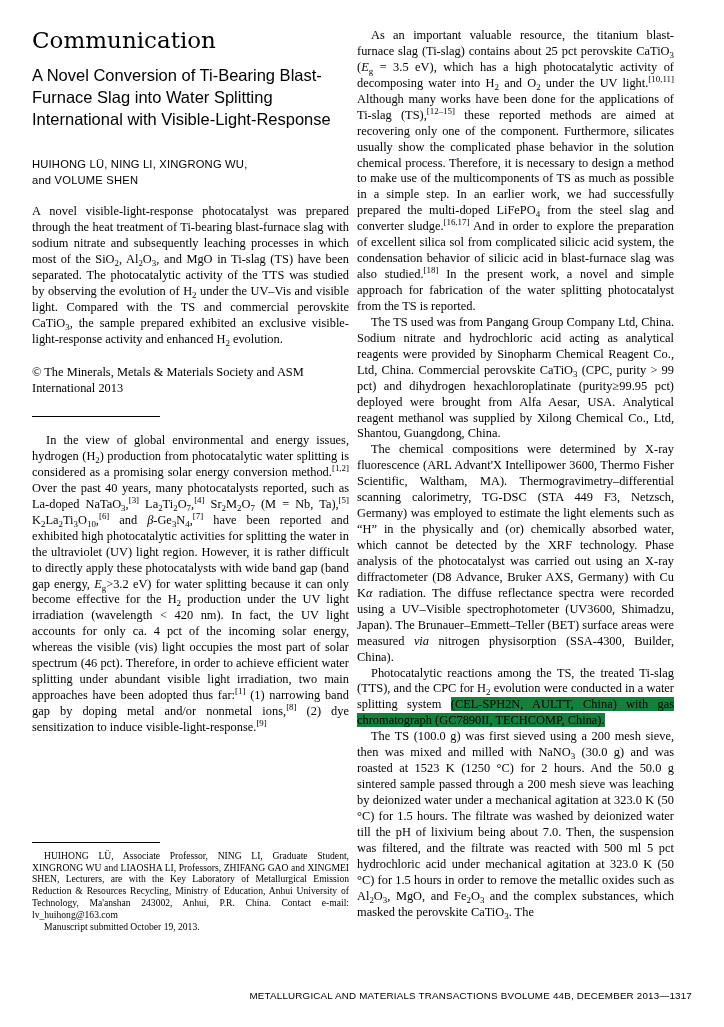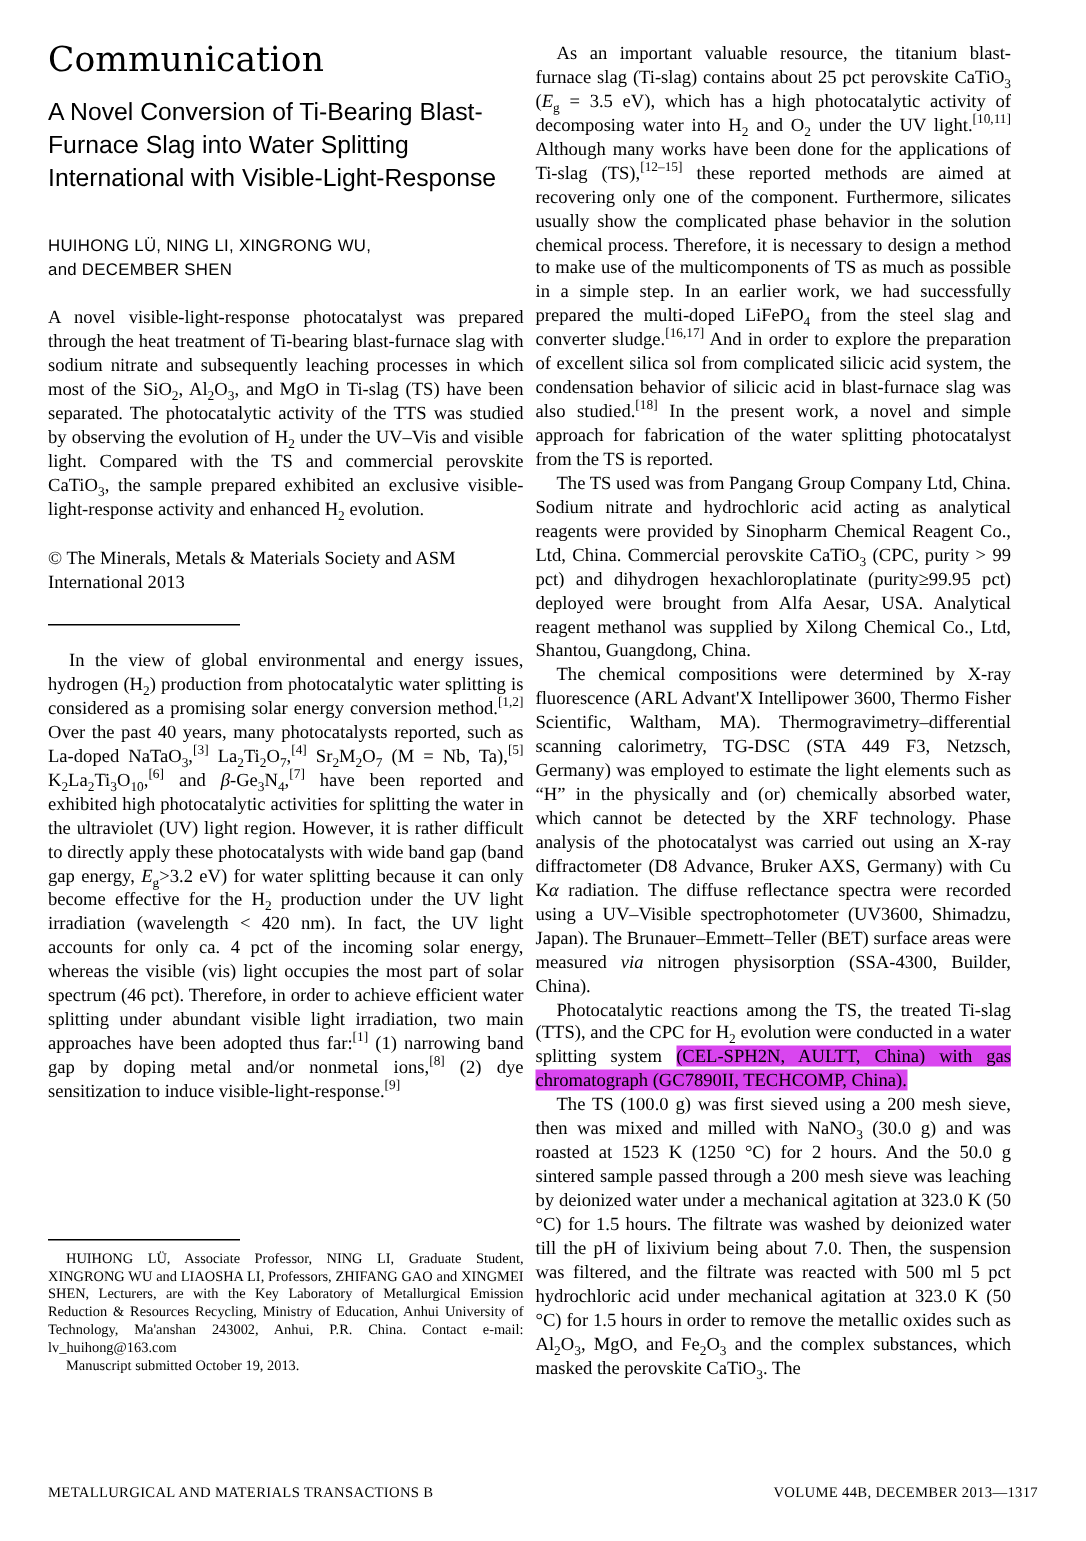--- a/index.html
+++ b/index.html
@@ -89,26 +89,26 @@
     font-size: 0.72em;
     vertical-align: super;
     line-height: 0;
   }
   sub {
     font-size: 0.72em;
     vertical-align: sub;
     line-height: 0;
   }
   .highlight {
-    background: #d946ef;
+    background: #15803d;
   }
   .footnote-wrap {
     position: absolute;
     left: 0;
-    bottom: 16px;
+    bottom: 0;
     width: 317px;
   }
   .footnote-rule {
     width: 128px;
     height: 1px;
     background: #000;
     margin: 0 0 7px 0;
   }
   .footnote {
     font-size: 9.6px;
@@ -120,40 +120,40 @@
   }
   .footnote.second {
     margin-top: 1px;
   }
   .footer {
     position: absolute;
     bottom: 26px;
     left: 32px;
     width: 660px;
     display: flex;
-    justify-content: space-between;
-    font-family: Liberation Serif, serif;
+    justify-content: flex-end;
+    font-family: Liberation Sans, sans-serif;
     font-size: 9.8px;
     letter-spacing: 0.2px;
   }
   .italic { font-style: italic; }
 </style>
 </head>
 <body>
 
 <div class="page">
   <div class="columns">
 
     <div class="col">
       <h1 class="doc-type">Communication</h1>
       <h2 class="title">A Novel Conversion of Ti-Bearing Blast-Furnace Slag into Water Splitting International with Visible-Light-Response</h2>
 
       <div class="authors">
         <div>HUIHONG LÜ, NING LI, XINGRONG WU,</div>
-        <div>and DECEMBER SHEN</div>
+        <div>and VOLUME SHEN</div>
       </div>
 
       <div class="abstract">
         A novel visible-light-response photocatalyst was prepared through the heat treatment of Ti-bearing blast-furnace slag with sodium nitrate and subsequently leaching processes in which most of the SiO<sub>2</sub>, Al<sub>2</sub>O<sub>3</sub>, and MgO in Ti-slag (TS) have been separated. The photocatalytic activity of the TTS was studied by observing the evolution of H<sub>2</sub> under the UV–Vis and visible light. Compared with the TS and commercial perovskite CaTiO<sub>3</sub>, the sample prepared exhibited an exclusive visible-light-response activity and enhanced H<sub>2</sub> evolution.
       </div>
 
       <div class="doi-block">
         <div>© The Minerals, Metals &amp; Materials Society and ASM</div>
         <div>International 2013</div>
       </div>

